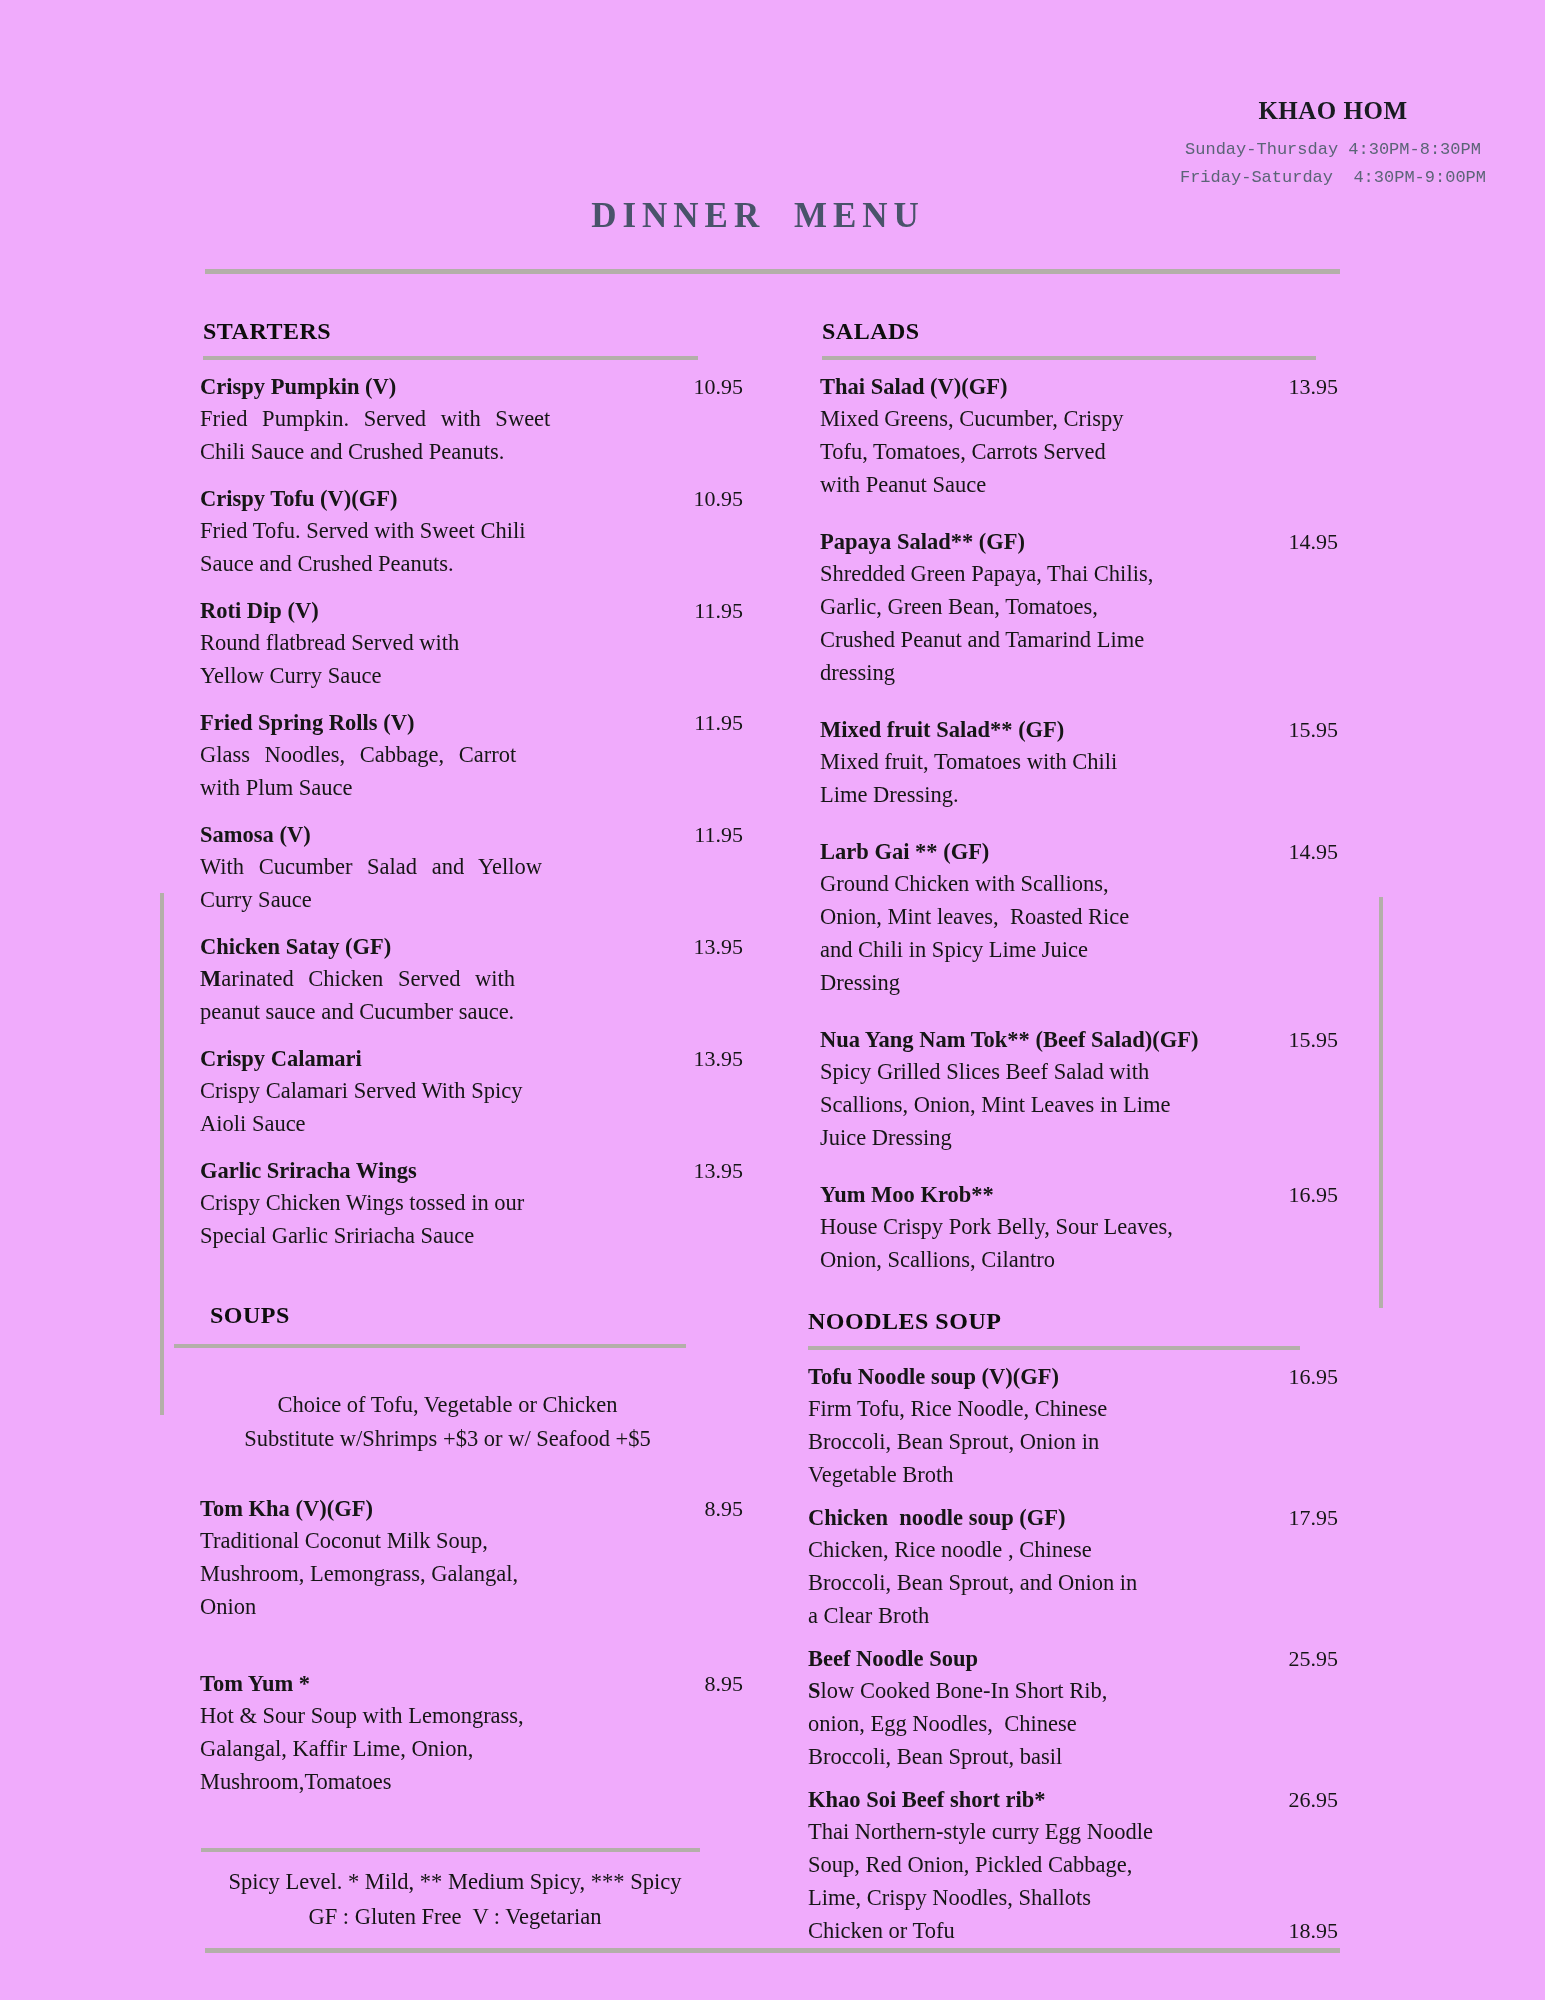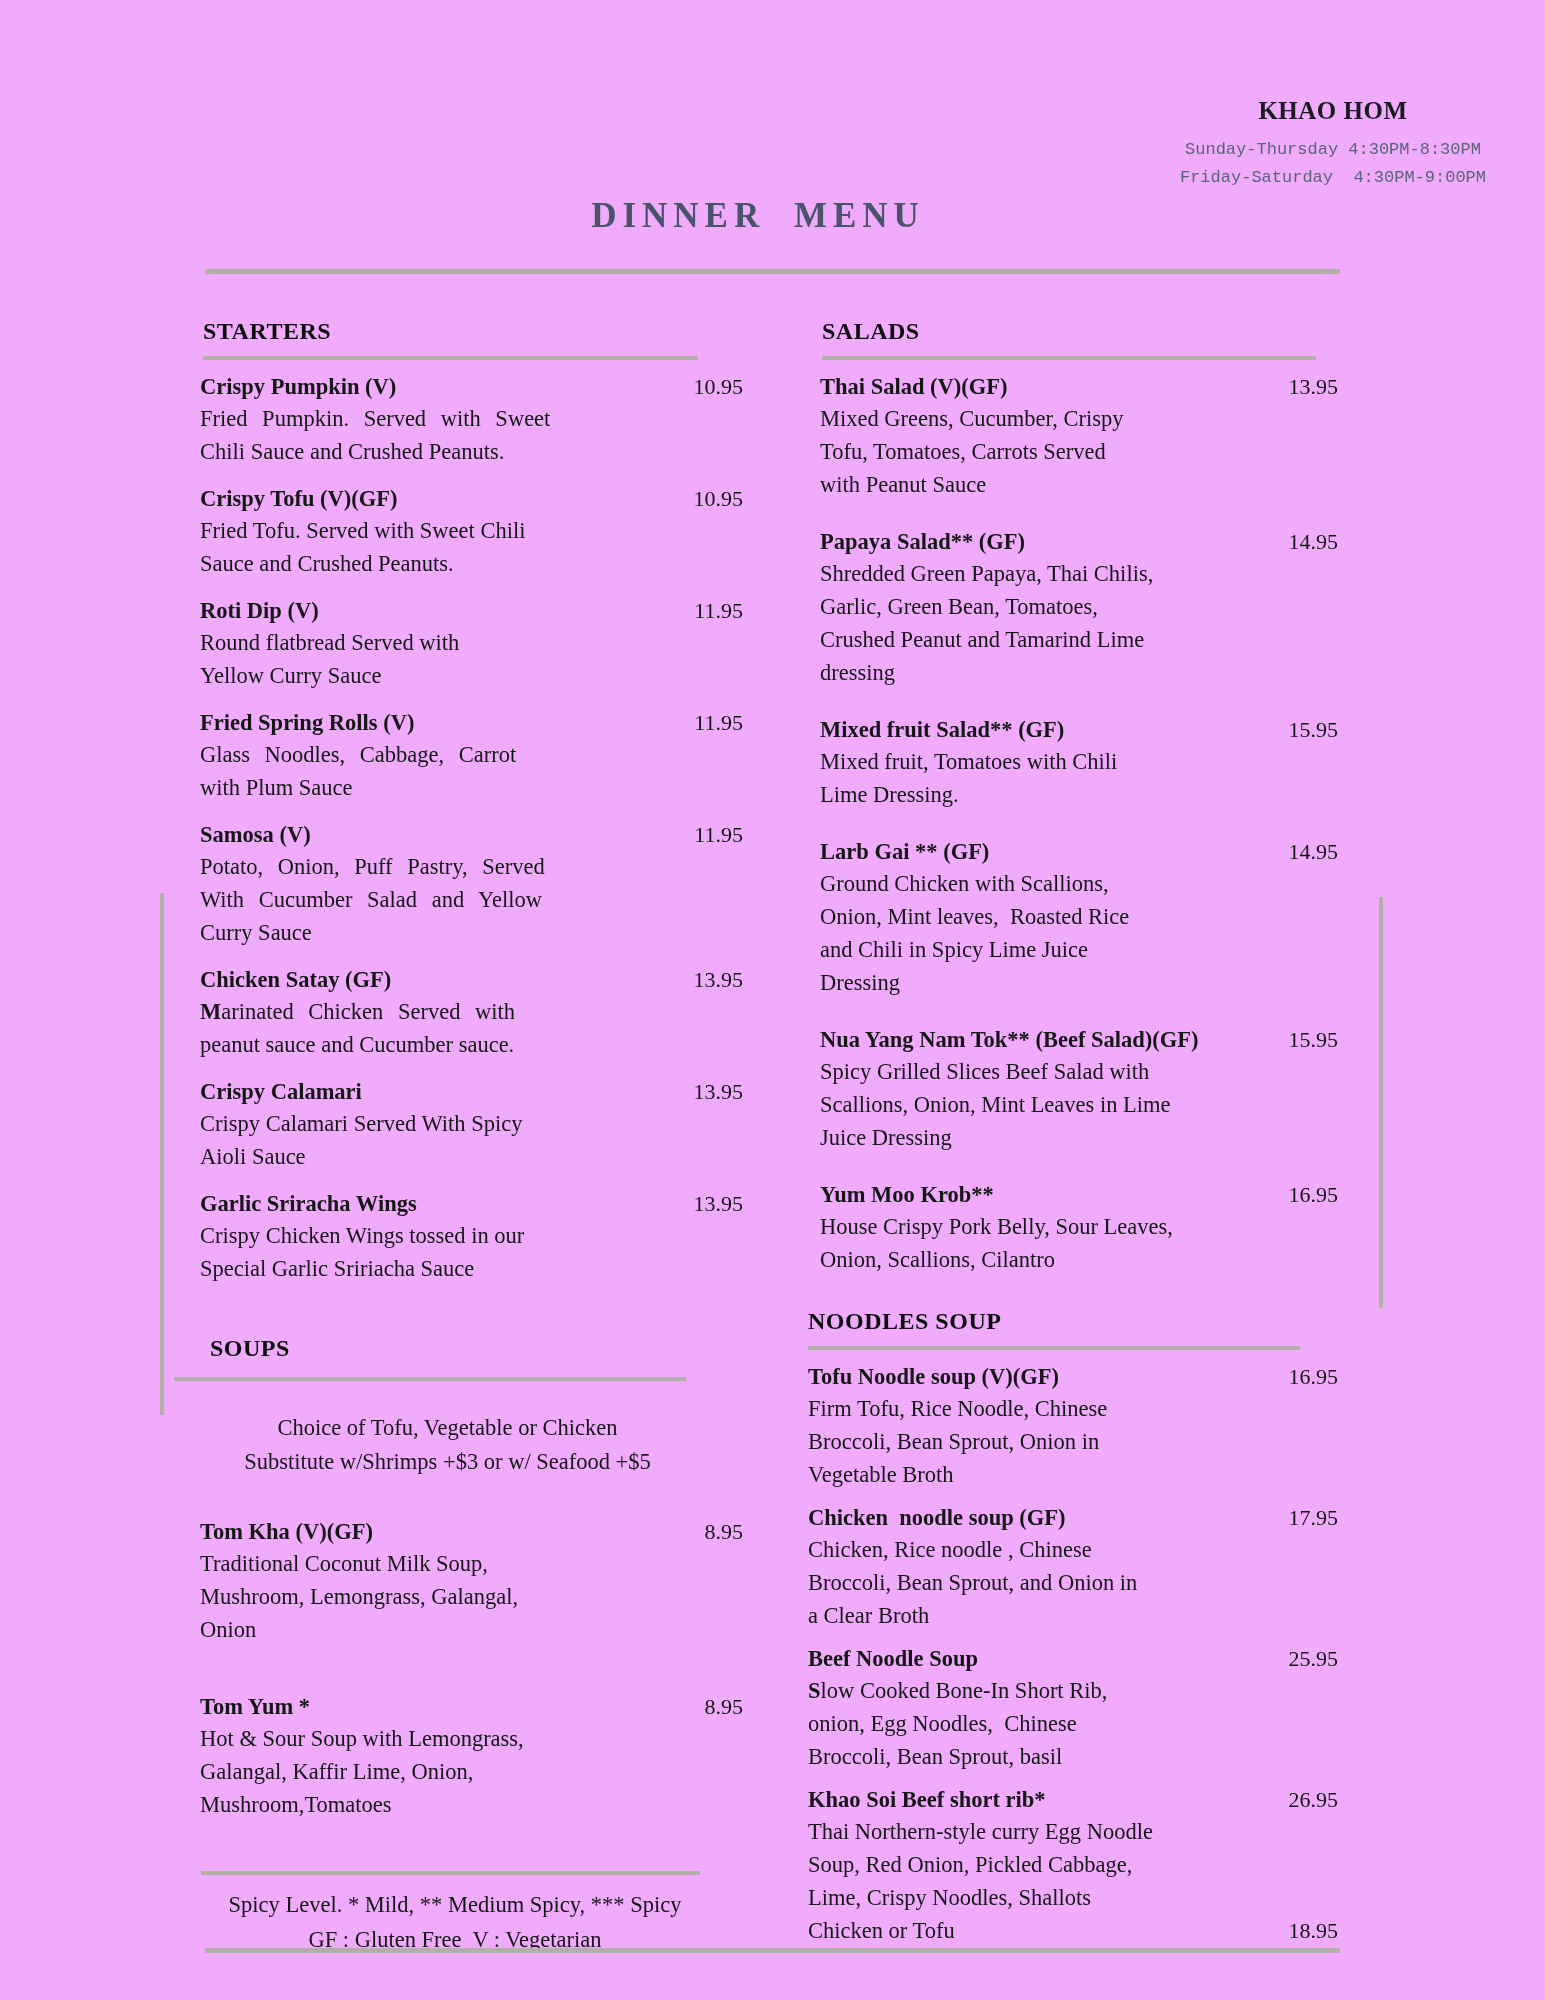--- a/index.html
+++ b/index.html
@@ -54,21 +54,21 @@
   .dline { font-size:22.5px; line-height:33px; white-space:pre-wrap; }
   .dline.sp { word-spacing:9px; }
   .extra-row { display:flex; justify-content:space-between; font-size:22.5px; line-height:33px; }
 
   .sec-starters .item { margin-bottom:16px; }
   .sec-soups .item { margin-bottom:46px; }
   .sec-salads .item { margin-bottom:26px; }
   .sec-noodles .item { margin-bottom:12px;margin-top:8px; }
   .items .item:last-child { margin-bottom:0; }
 
-  .soup-note { margin-top:30px; width:495px; text-align:center; font-size:22.5px; line-height:34px; }
+  .soup-note { margin-top:40px; width:495px; text-align:center; font-size:22.5px; line-height:34px; }
   .soup-note .nline { white-space:pre-wrap; }
 
   .legend { margin-top:50px; width:510px; text-align:center; }
   .legend .hline { width:499px; margin:0 0 12px 1px; }
   .legend-line { font-size:22.5px; line-height:35px; white-space:pre-wrap; color:#141414; }
 </style>
 </head>
 <body>
 
 <div class="page">
@@ -121,21 +121,20 @@
               <span class="iprice">11.95</span>
             </div>
             <div class="dline sp">Glass Noodles, Cabbage, Carrot</div>
             <div class="dline">with Plum Sauce</div>
           </div>
           <div class="item">
             <div class="trow">
               <span class="iname">Samosa (V)</span>
               <span class="iprice">11.95</span>
             </div>
-            <div class="dline sp">Potato, Onion, Puff Pastry, Served</div>
             <div class="dline sp">With Cucumber Salad and Yellow</div>
             <div class="dline">Curry Sauce</div>
           </div>
           <div class="item">
             <div class="trow">
               <span class="iname">Chicken Satay (GF)</span>
               <span class="iprice">13.95</span>
             </div>
             <div class="dline sp"><b>M</b>arinated Chicken Served with</div>
             <div class="dline">peanut sauce and Cucumber sauce.</div>

